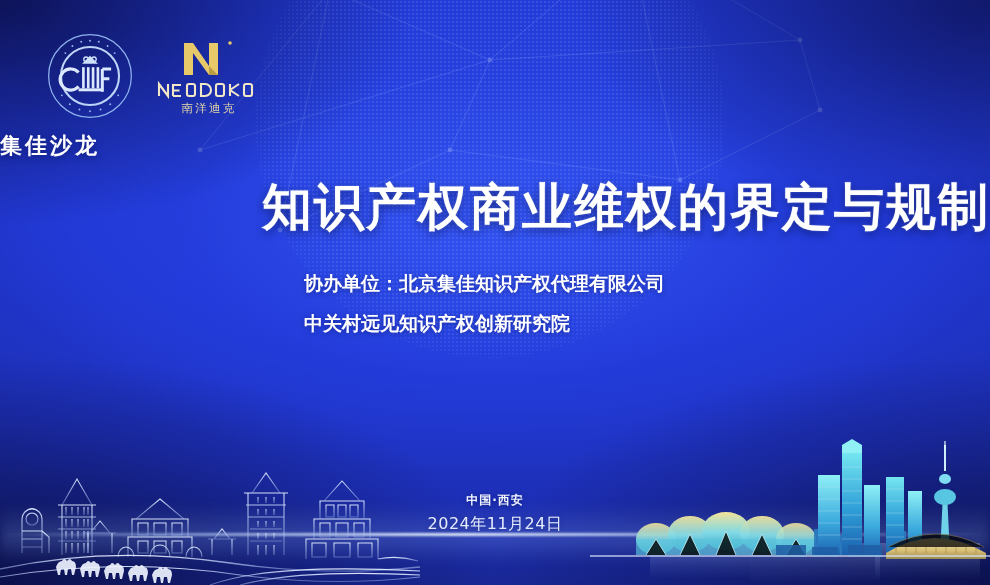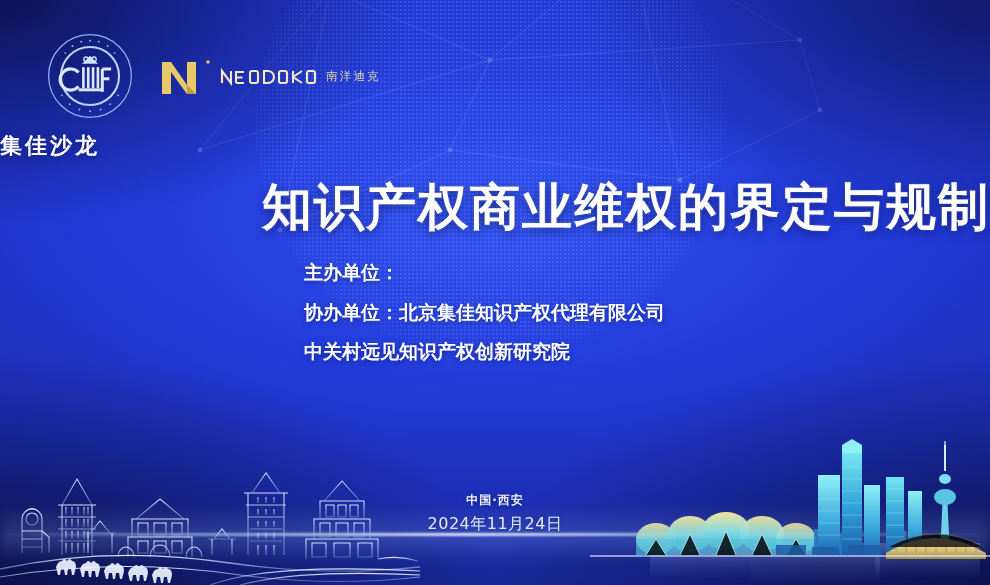--- a/index.html
+++ b/index.html
@@ -53,21 +53,21 @@
   }
   .horizon-glow{
     position:absolute;left:0;right:0;top:505px;height:58px;
     background:linear-gradient(180deg,rgba(140,175,255,0) 0%,rgba(150,185,255,.22) 55%,rgba(120,160,255,0) 100%);
     filter:blur(6px);pointer-events:none;
   }
 
   
   .logos{position:absolute;left:46px;top:32px;display:flex;align-items:center;gap:22px;}
   .cta-seal{width:88px;height:88px;position:relative;}
-  .neodko{display:flex;align-items:center;gap:1px;}
+  .neodko{display:flex;flex-direction:column;align-items:center;gap:1px;}
   .neodko-mark{width:62px;height:40px;}
   .neodko-word{width:106px;height:22px;}
   .neodko-cn{
     font-size:11.5px;letter-spacing:2.2px;color:#e6d9a8;
     text-align:center;font-family:"DejaVu Sans",sans-serif;
   }
 
   .conf-block{position:absolute;right:46px;top:36px;text-align:right;}
   .conf-zh{
     font-size:35px;font-weight:700;color:#ffffff;letter-spacing:1px;
@@ -208,21 +208,20 @@
       <div class="neodko-cn">南洋迪克</div>
     </div>
   </div>
 
 
   <div class="salon">集佳沙龙</div>
   <div class="main-title">知识产权商业维权的界定与规制</div>
 
   <div class="orgs">
     <div class="org-row">
-      <span class="org-label">主办单位：</span>
     </div>
     <div class="org-row">
       <span class="org-label">协办单位：</span>
       <span class="org-value">北京集佳知识产权代理有限公司</span>
     </div>
     <div class="org-row indent">
       <span class="org-value">中关村远见知识产权创新研究院</span>
     </div>
   </div>
 

